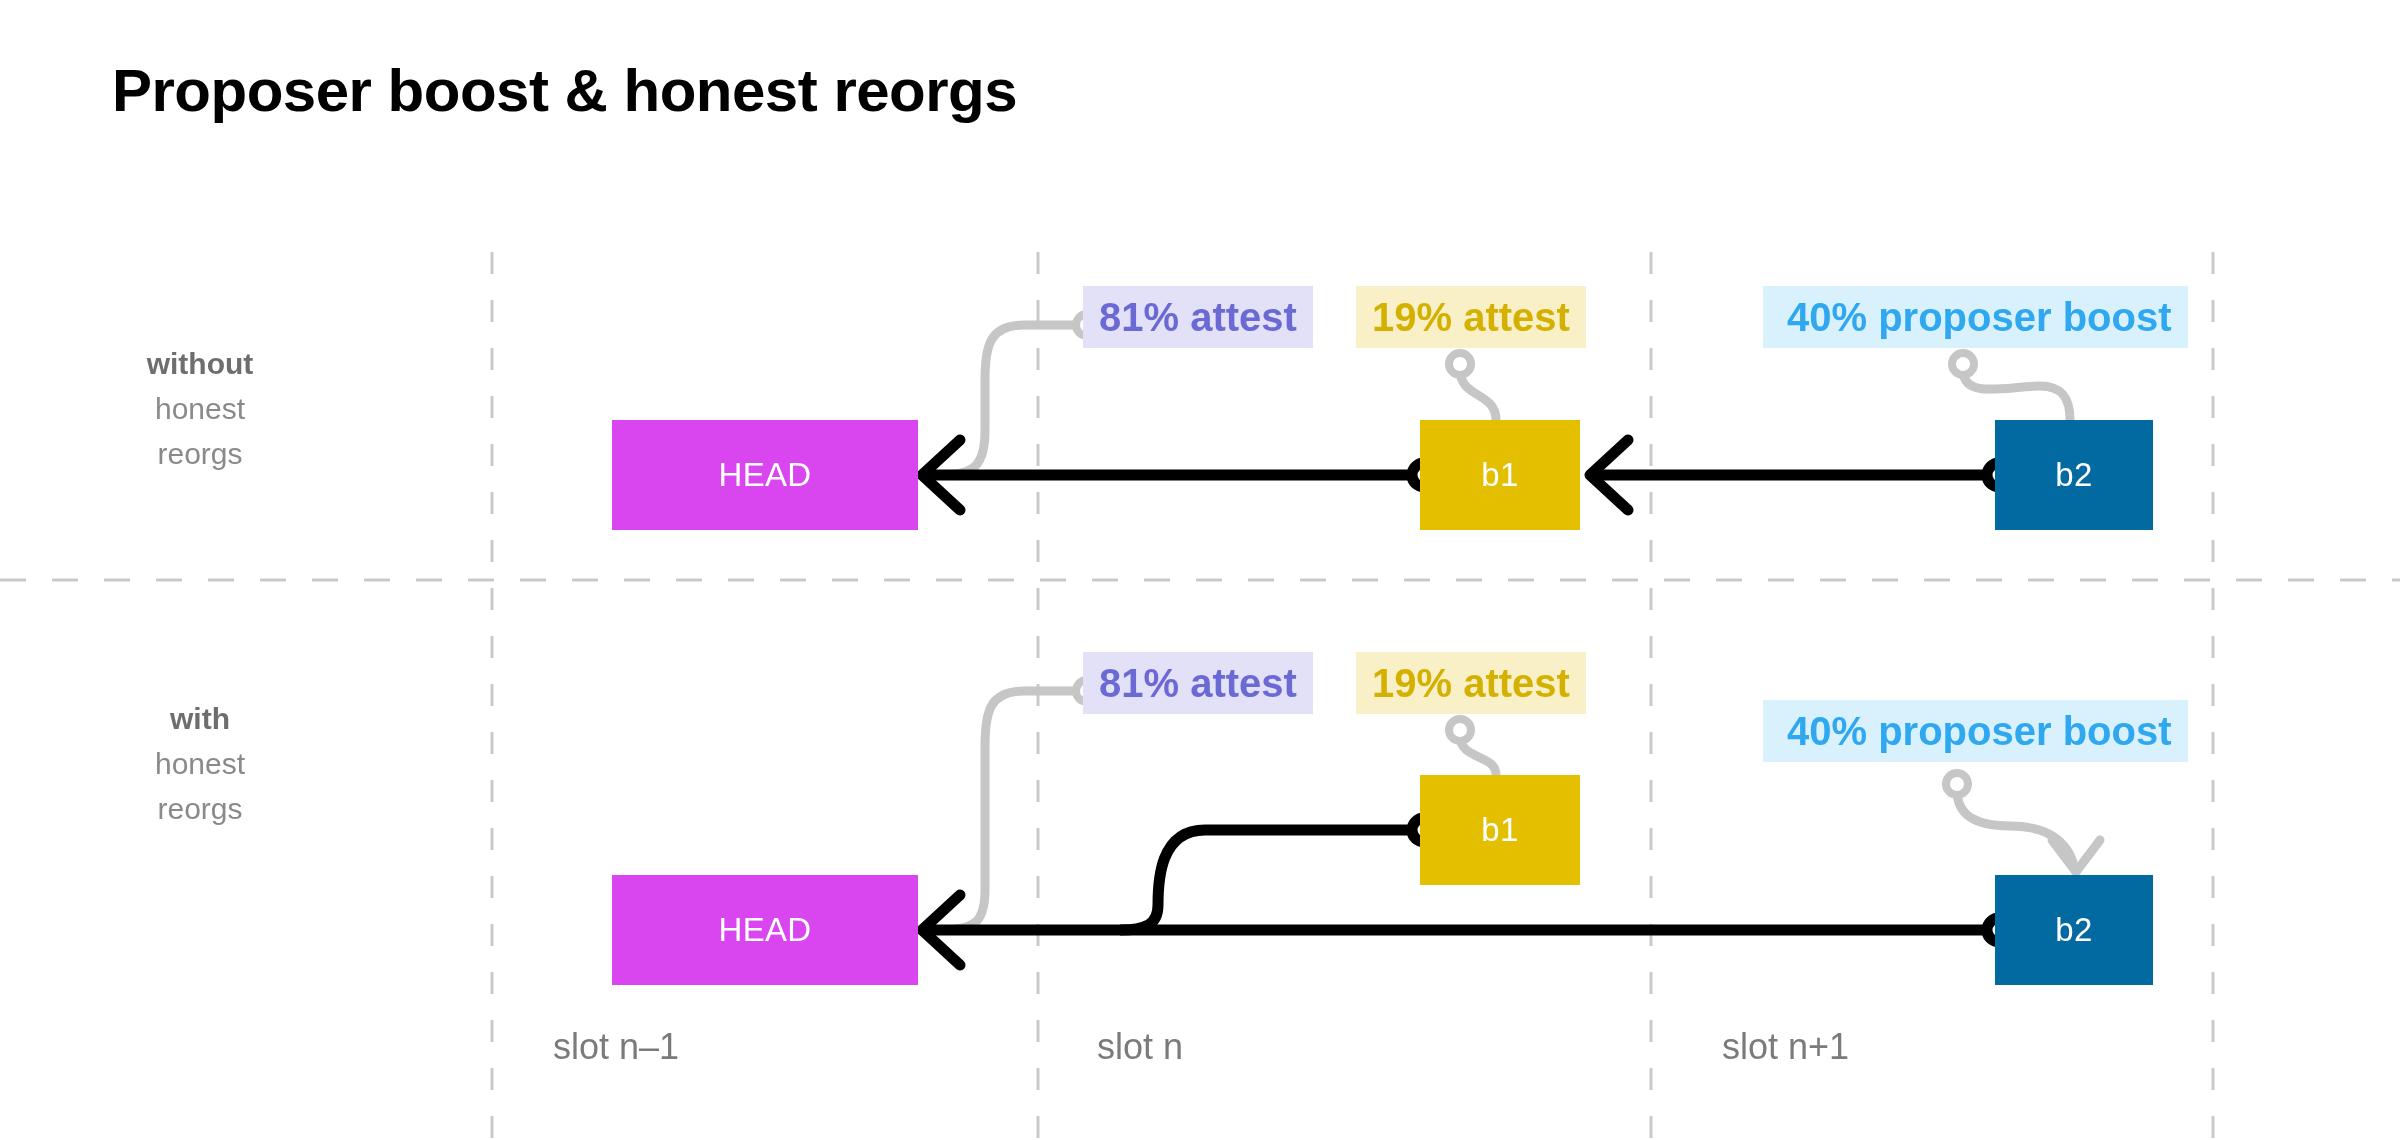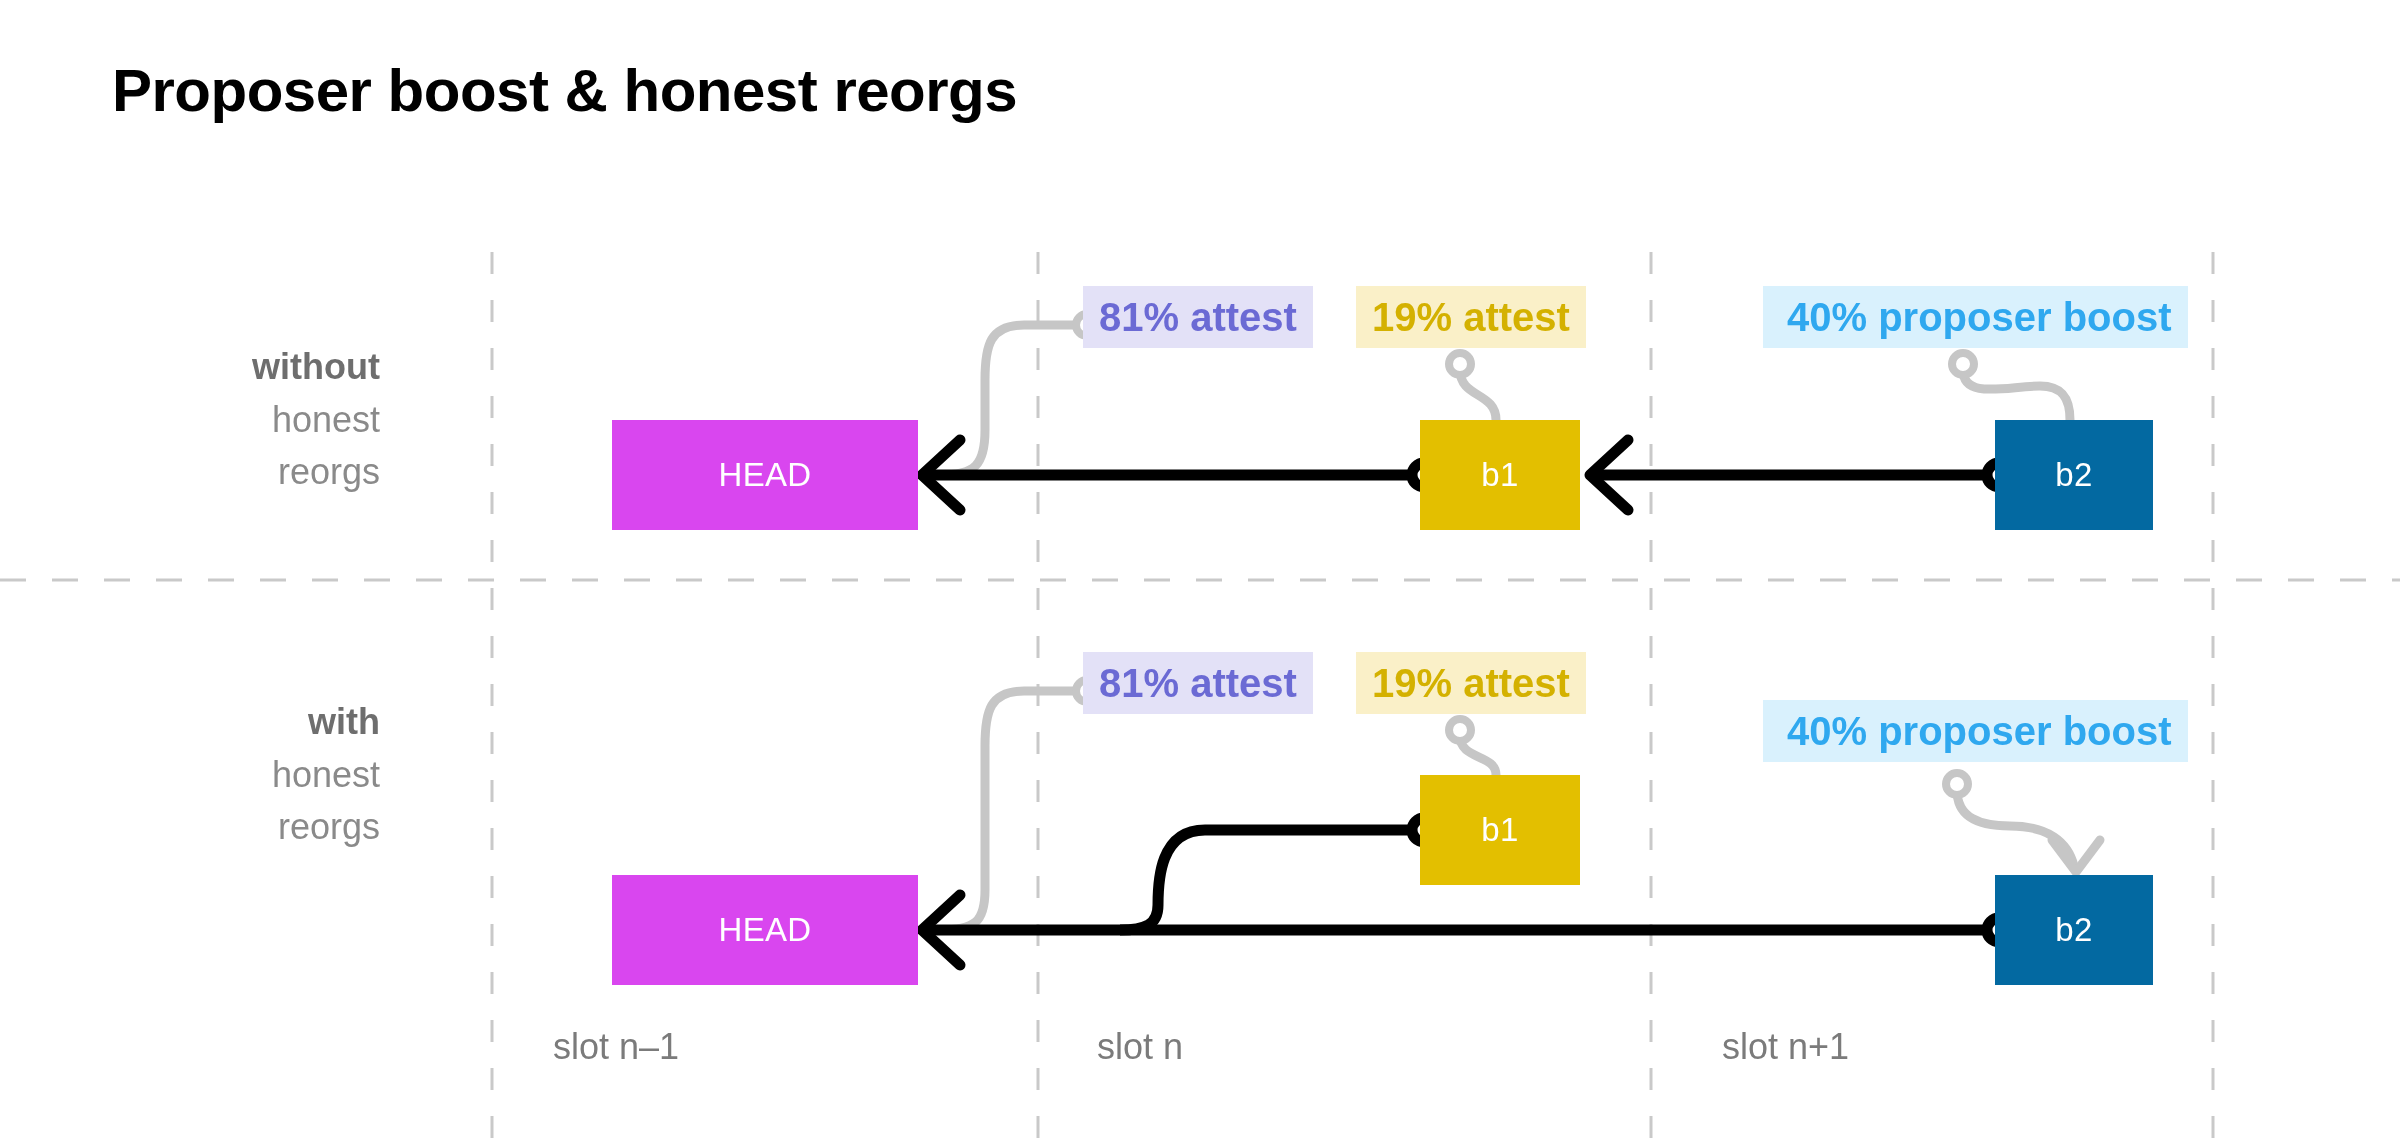--- a/index.html
+++ b/index.html
@@ -38,23 +38,23 @@
     top: 0;
     width: 2400px;
     height: 1140px;
     pointer-events: none;
   }
 
   
   .row-label {
     position: absolute;
     width: 360px;
-    text-align: right;
+    text-align: center;
     color: #777777;
-    font-size: 36px;
+    font-size: 30px;
     line-height: 1.24;
   }
   .row-label .strong {
     font-weight: 700;
     color: #6e6e6e;
     display: block;
   }
   .row-label .light {
     font-weight: 400;
     color: #8a8a8a;

